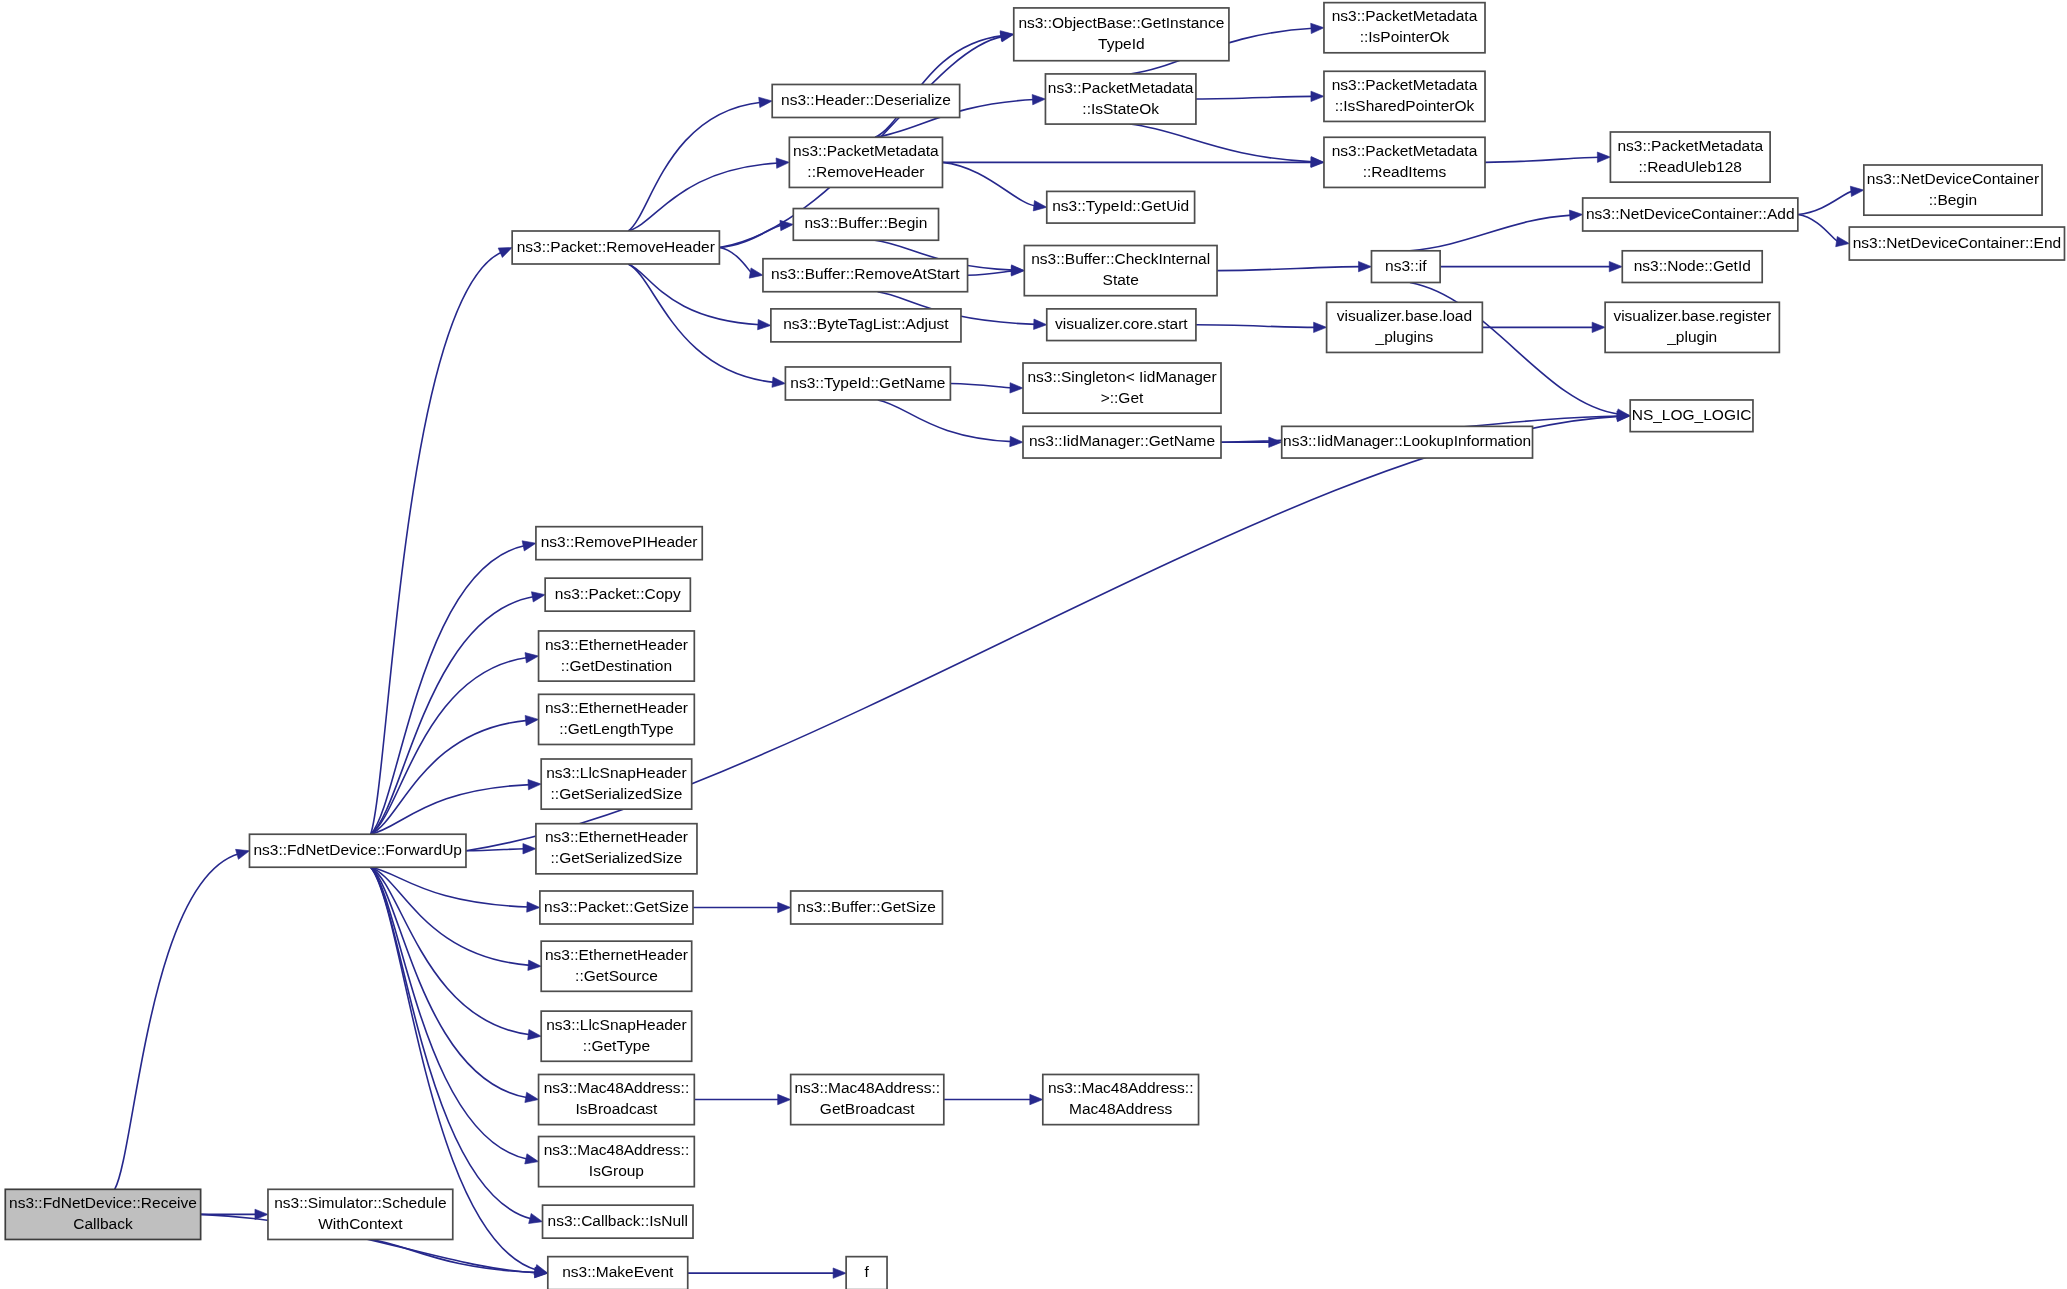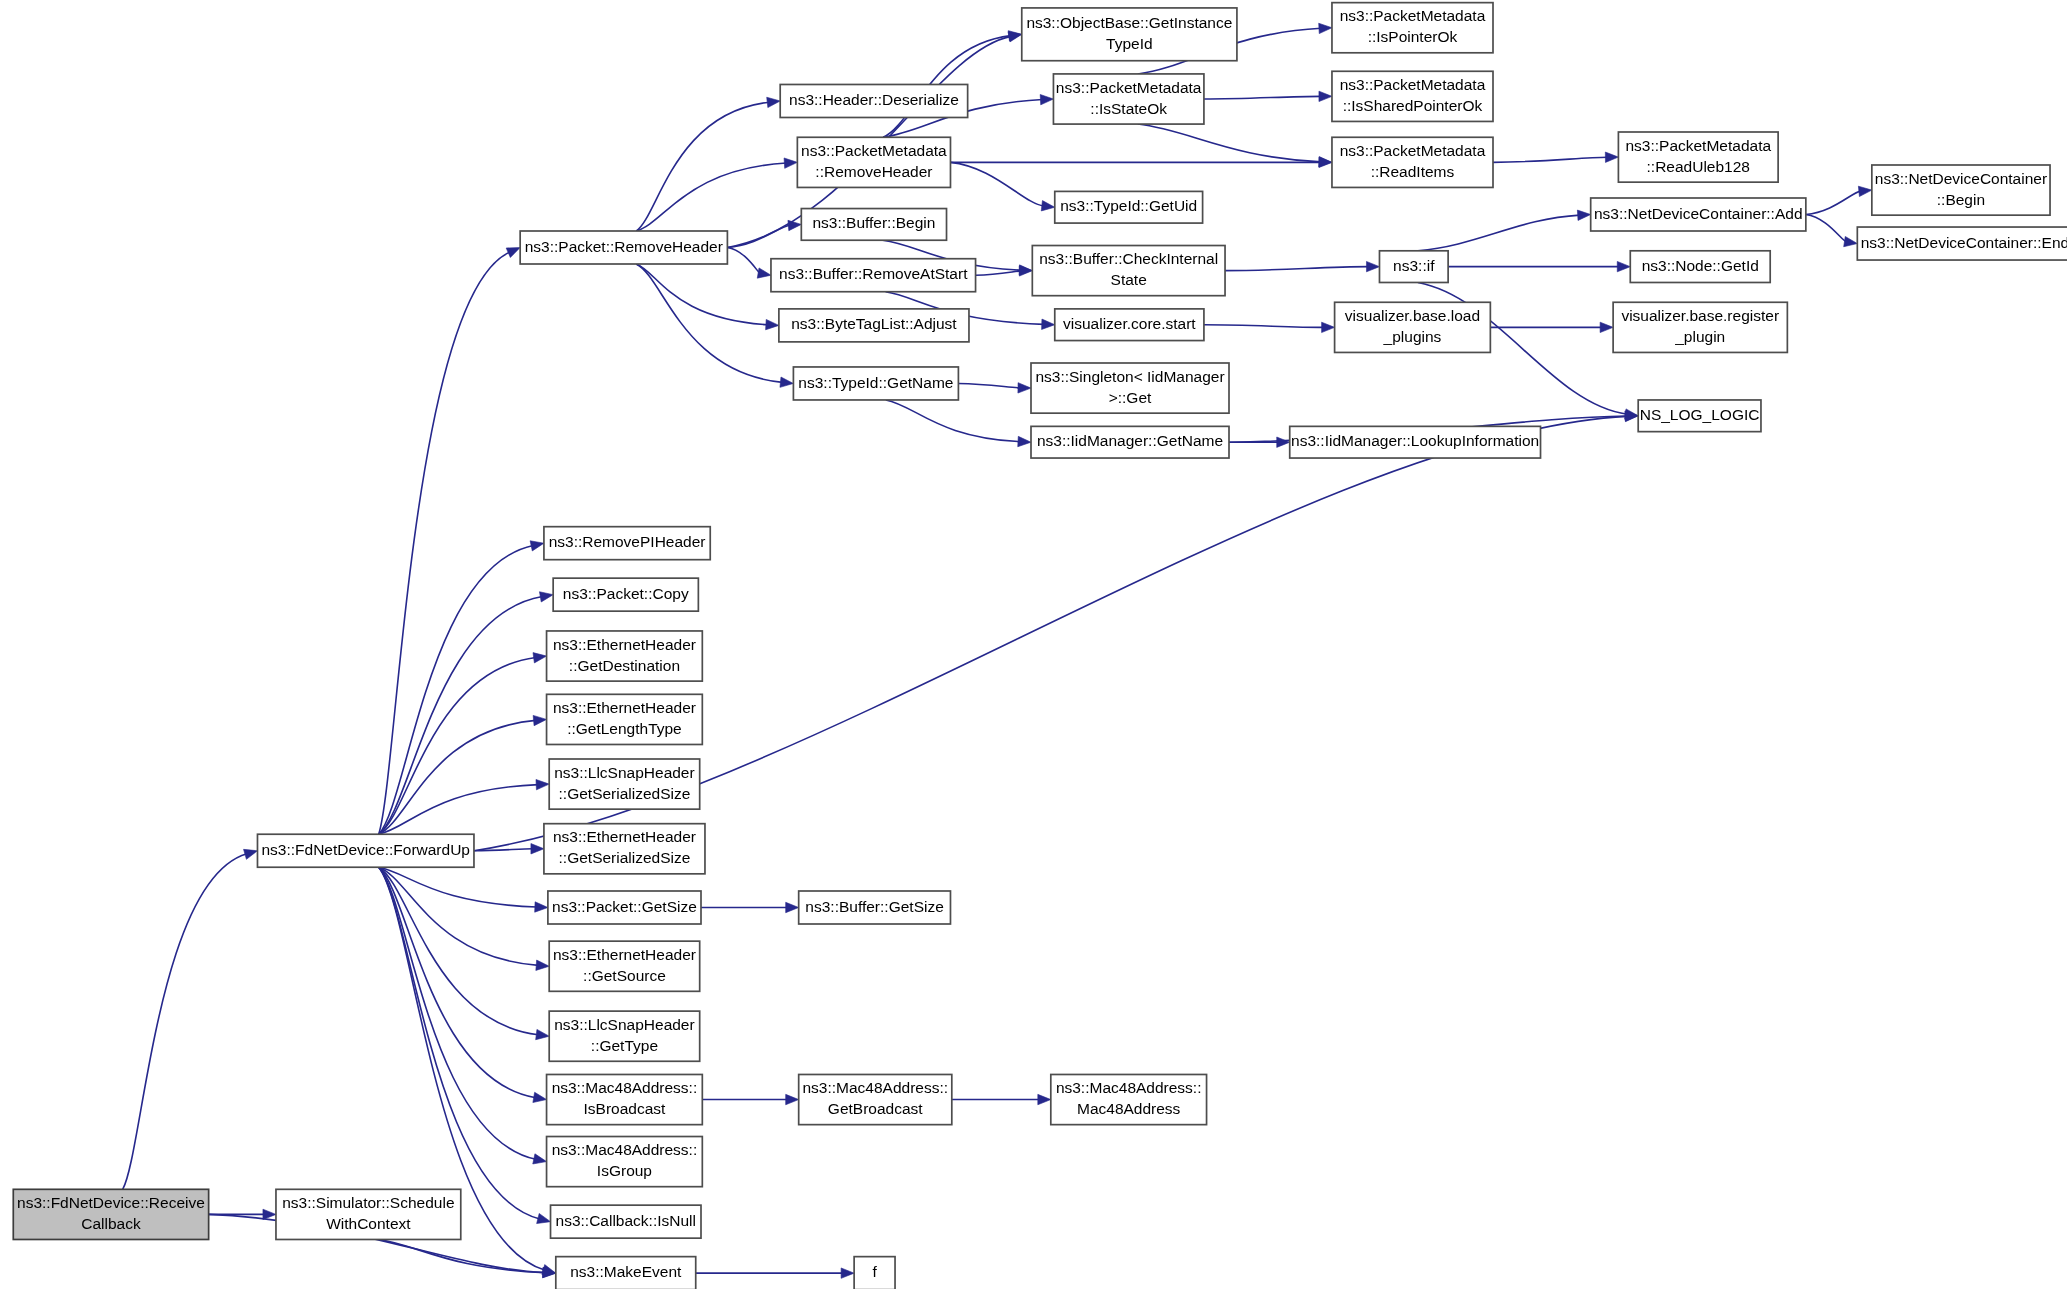--- a/index.html
+++ b/index.html
@@ -11,21 +11,20 @@
   body {
     width: 2067px;
     height: 1289px;
     font-family: "Liberation Sans", sans-serif;
     overflow: hidden;
   }
   #graph-root {
     position: relative;
     width: 1686px;
     height: 1289px;
-    padding-left: 8px;
   }
   svg#callgraph {
     display: block;
     width: 2067px;
     height: 1289px;
   }
   .edge {
     fill: none;
     stroke: #26288c;
     stroke-width: 1.6px;

